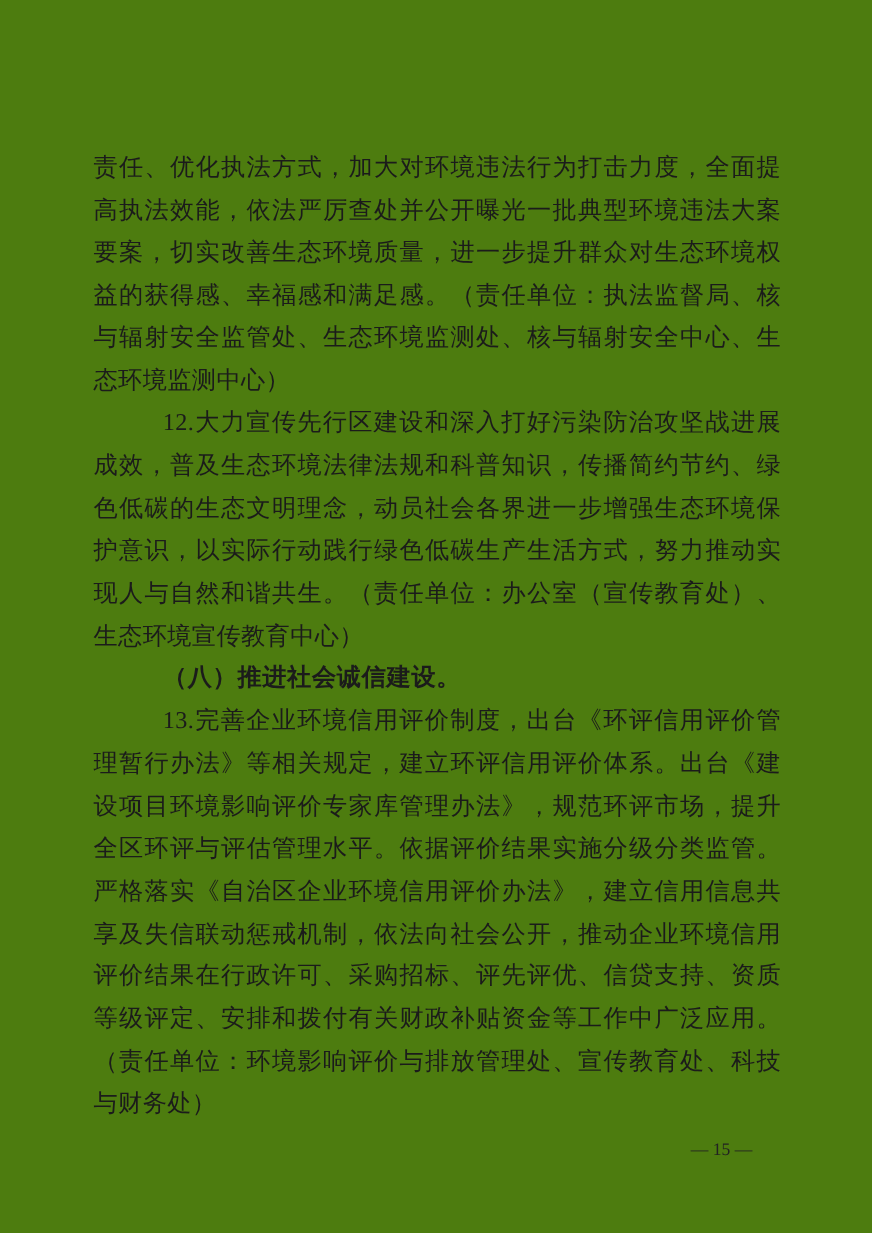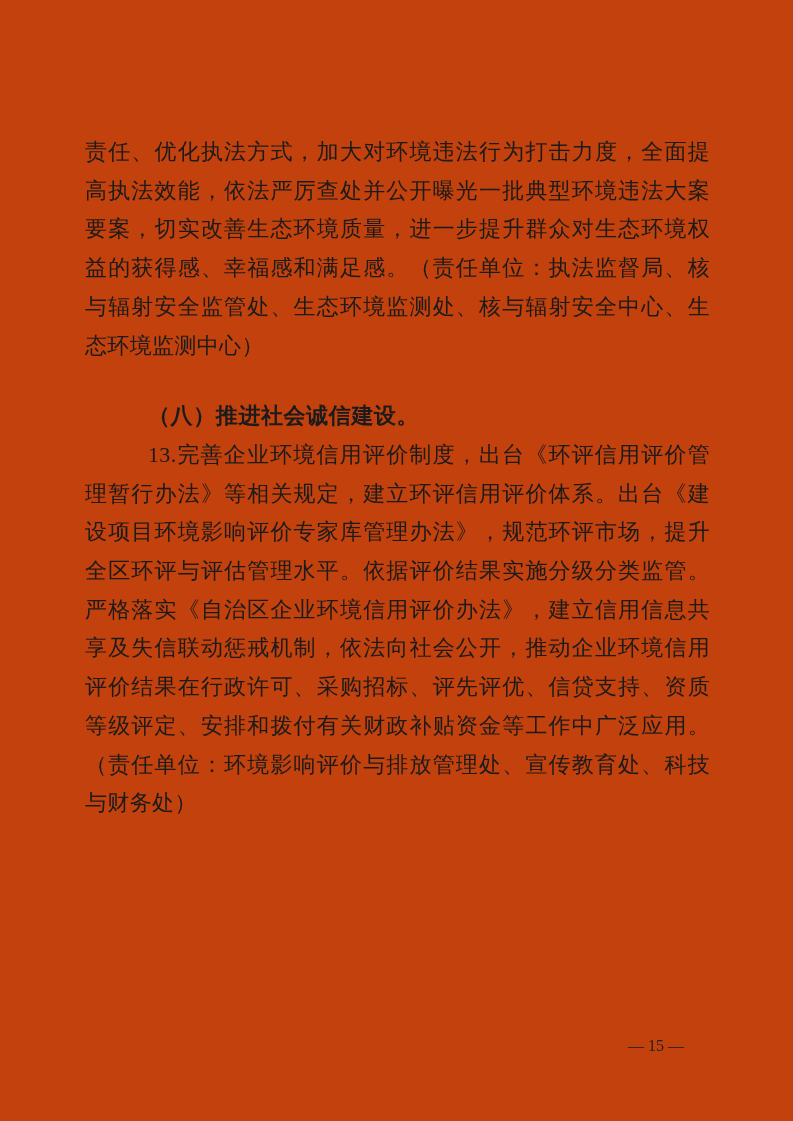--- a/index.html
+++ b/index.html
@@ -4,21 +4,21 @@
 <style>
   html, body {
     margin: 0;
     padding: 0;
     background: #ffffff;
   }
   .page {
     position: relative;
     width: 793px;
     height: 1121px;
-    background: #c2410c;
+    background: #4d7c0f;
     overflow: hidden;
     font-family: "Liberation Serif", serif;
     color: #1b1b1b;
   }
   .content {
     position: absolute;
     left: 85px;
     top: 133px;
     width: 625px;
   }
@@ -30,21 +30,20 @@
     text-align: justify;
     text-justify: inter-character;
     color: #1b1b1b;
   }
   .para.indent {
     text-indent: 63px;
   }
   .para.heading {
     font-weight: 700;
     letter-spacing: 0.6px;
-    margin-top: 32px;
   }
   .seg-fangsong {
     font-family: "Liberation Serif", serif;
   }
   .seg-kaiti {
     font-family: "Liberation Serif", serif;
   }
   .seg-bold {
     font-weight: 700;
   }
@@ -58,17 +57,18 @@
     font-family: "Liberation Serif", serif;
     white-space: pre;
   }
 </style>
 </head>
 <body>
 
 <div class="page">
   <div class="content">
       <p class="para"><span class="seg-fangsong">责任、优化执法方式，加大对环境违法行为打击力度，全面提高执法效能，依法严厉查处并公开曝光一批典型环境违法大案要案，切实改善生态环境质量，进一步提升群众对生态环境权益的获得感、幸福感和满足感。</span><span class="seg-kaiti">（责任单位：执法监督局、核与辐射安全监管处、生态环境监测处、核与辐射安全中心、生态环境监测中心）</span></p>
+      <p class="para indent"><span class="seg-fangsong">12.大力宣传先行区建设和深入打好污染防治攻坚战进展成效，普及生态环境法律法规和科普知识，传播简约节约、绿色低碳的生态文明理念，动员社会各界进一步增强生态环境保护意识，以实际行动践行绿色低碳生产生活方式，努力推动实现人与自然和谐共生。</span><span class="seg-kaiti">（责任单位：办公室（宣传教育处）、生态环境宣传教育中心）</span></p>
       <p class="para indent heading"><span class="seg-bold">（八）推进社会诚信建设。</span></p>
       <p class="para indent"><span class="seg-fangsong">13.完善企业环境信用评价制度，出台《环评信用评价管理暂行办法》等相关规定，建立环评信用评价体系。出台《建设项目环境影响评价专家库管理办法》，规范环评市场，提升全区环评与评估管理水平。依据评价结果实施分级分类监管。严格落实《自治区企业环境信用评价办法》，建立信用信息共享及失信联动惩戒机制，依法向社会公开，推动企业环境信用评价结果在行政许可、采购招标、评先评优、信贷支持、资质等级评定、安排和拨付有关财政补贴资金等工作中广泛应用。</span><span class="seg-kaiti">（责任单位：环境影响评价与排放管理处、宣传教育处、科技与财务处）</span></p>
     </div>
   <div class="footer-pagenum">— 15 —</div>
 </div>
 
 </body></html>

